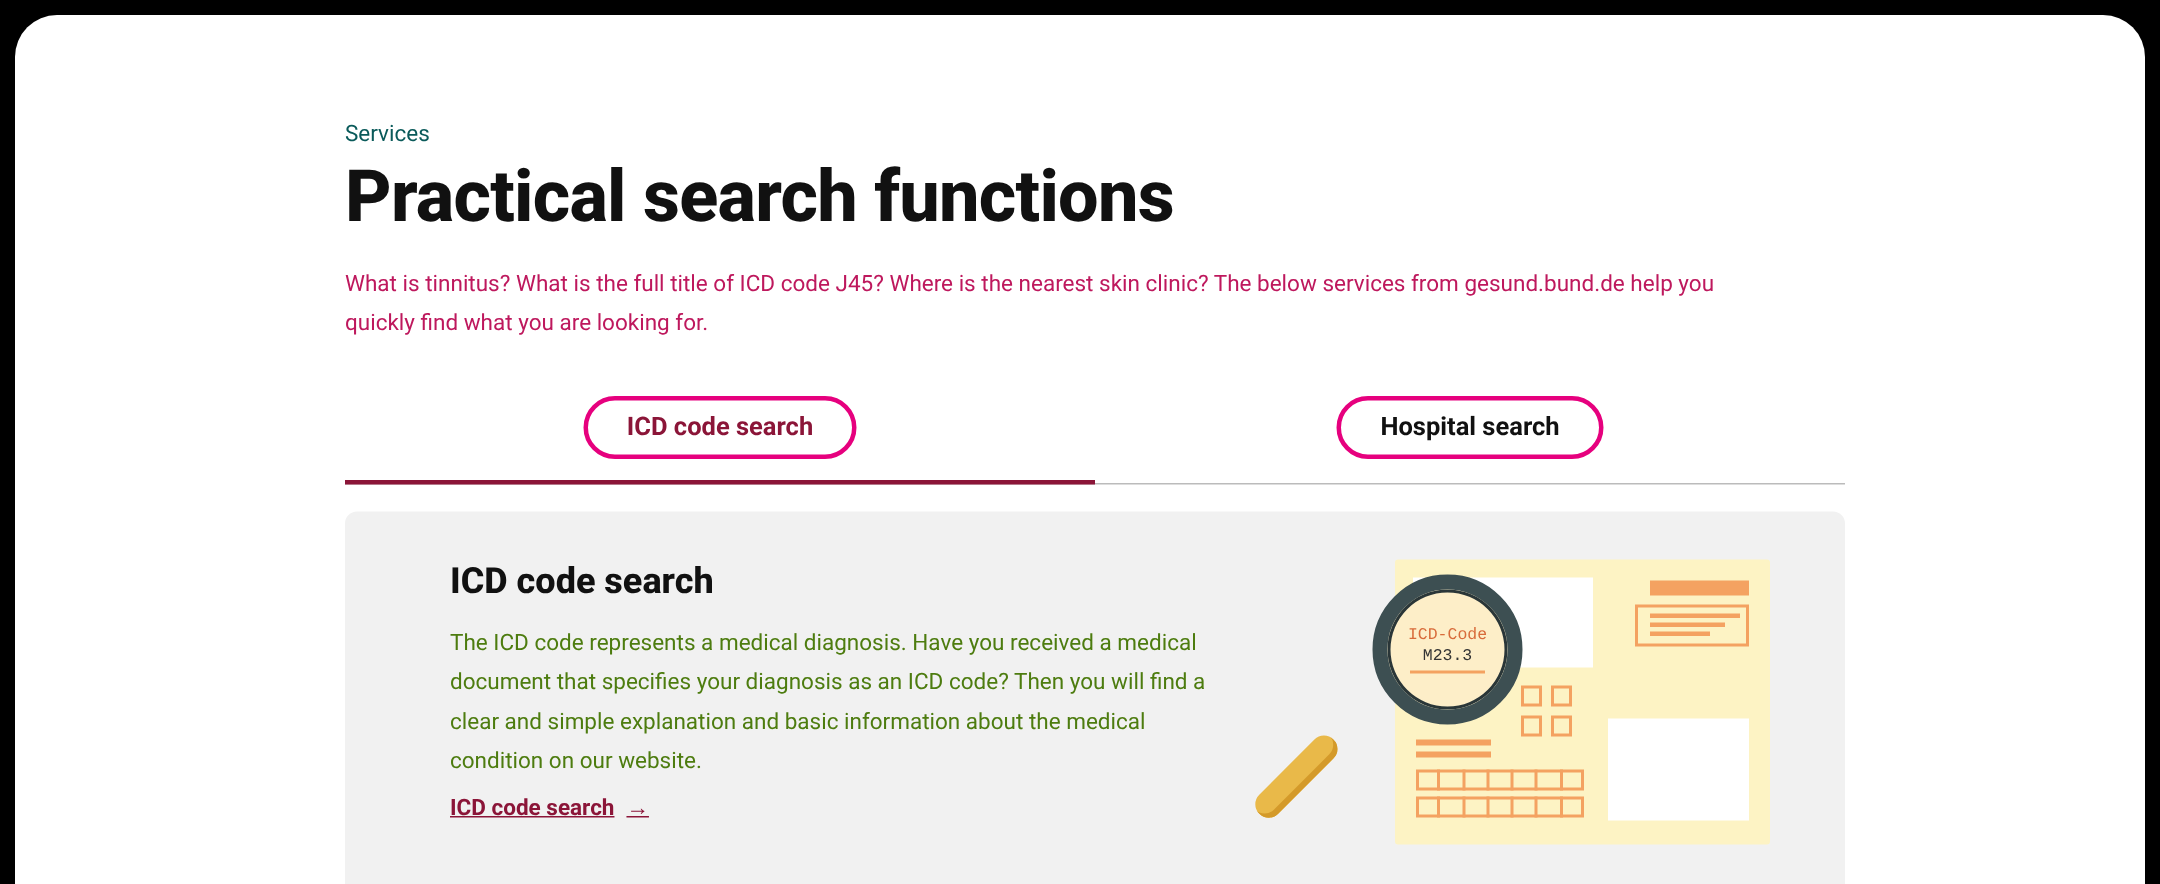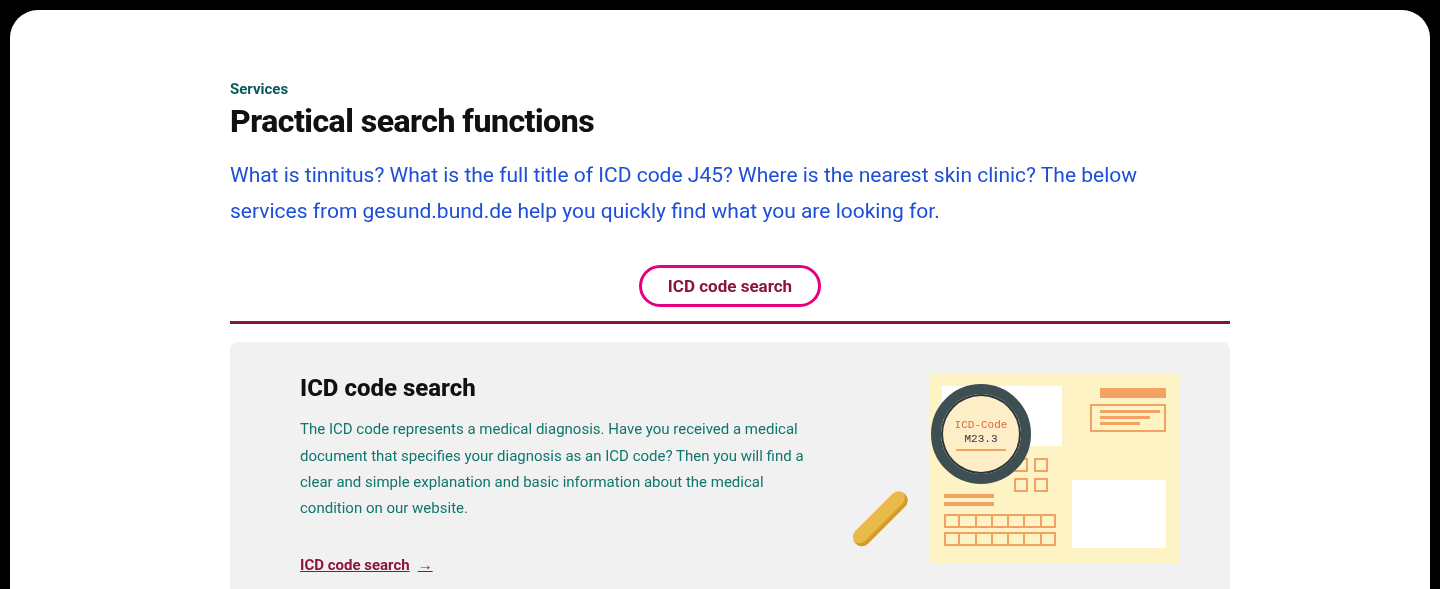--- a/index.html
+++ b/index.html
@@ -18,34 +18,34 @@
     .card {
       background: #fff;
       border-radius: 28px;
       width: 1420px;
       margin: 10px;
       padding: 70px 200px 60px 220px;
     }
     .eyebrow {
       color: #0a5a5a;
       font-size: 15px;
-      font-weight: 700;
+      font-weight: 400;
       margin-bottom: 4px;
     }
     .title {
-      font-size: 32px;
+      font-size: 48px;
       font-weight: 800;
       color: #111;
       margin-bottom: 18px;
       letter-spacing: -0.5px;
     }
     .intro {
-      font-size: 21px;
+      font-size: 15px;
       line-height: 1.7;
-      color: #1d4ed8;
+      color: #be185d;
       margin-bottom: 24px;
       max-width: 920px;
     }
     .tabs {
       display: flex;
       border-bottom: 1px solid #bbb;
       gap: 0;
       position: relative;
     }
     .tab {
@@ -91,22 +91,22 @@
     }
     .panel-title {
       font-size: 24px;
       font-weight: 800;
       color: #111;
       margin-bottom: 14px;
     }
     .panel-body {
       font-size: 15px;
       line-height: 1.75;
-      color: #0f766e;
-      margin-bottom: 34px;
+      color: #4d7c0f;
+      margin-bottom: 8px;
     }
     .panel-link {
       display: inline-flex;
       align-items: center;
       gap: 8px;
       font-size: 15px;
       font-weight: 700;
       color: #8b1538;
       text-decoration: underline;
       cursor: pointer;
@@ -140,21 +140,21 @@
       height: 3px;
     }
     .doc .bar-orange.thick { height: 10px; }
     .doc .box-outline {
       position: absolute;
       border: 2px solid #f4a261;
       background: transparent;
     }
     .magnifier {
       position: absolute;
-      left: 26px;
+      left: 10px;
       top: 10px;
       width: 155px;
       height: 170px;
     }
     .mag-handle {
       position: absolute;
       width: 18px;
       height: 70px;
       background: #e9b949;
       border-radius: 9px;
@@ -197,20 +197,23 @@
 <body>
 
 <div class="card">
   <div class="eyebrow">Services</div>
   <h1 class="title">Practical search functions</h1>
   <p class="intro">What is tinnitus? What is the full title of ICD code J45? Where is the nearest skin clinic? The below services from gesund.bund.de help you quickly find what you are looking for.</p>
 
   <div class="tabs">
     <div class="tab active">
       <span class="tab-pill">ICD code search</span>
+    </div>
+    <div class="tab">
+      <span class="tab-pill">Hospital search</span>
     </div>
   </div>
 
   <div class="panel">
     <div class="panel-text">
       <h2 class="panel-title">ICD code search</h2>
       <p class="panel-body">The ICD code represents a medical diagnosis. Have you received a medical document that specifies your diagnosis as an ICD code? Then you will find a clear and simple explanation and basic information about the medical condition on our website.</p>
       <a class="panel-link">
         <span>ICD code search</span>
         <span class="arrow">→</span>

